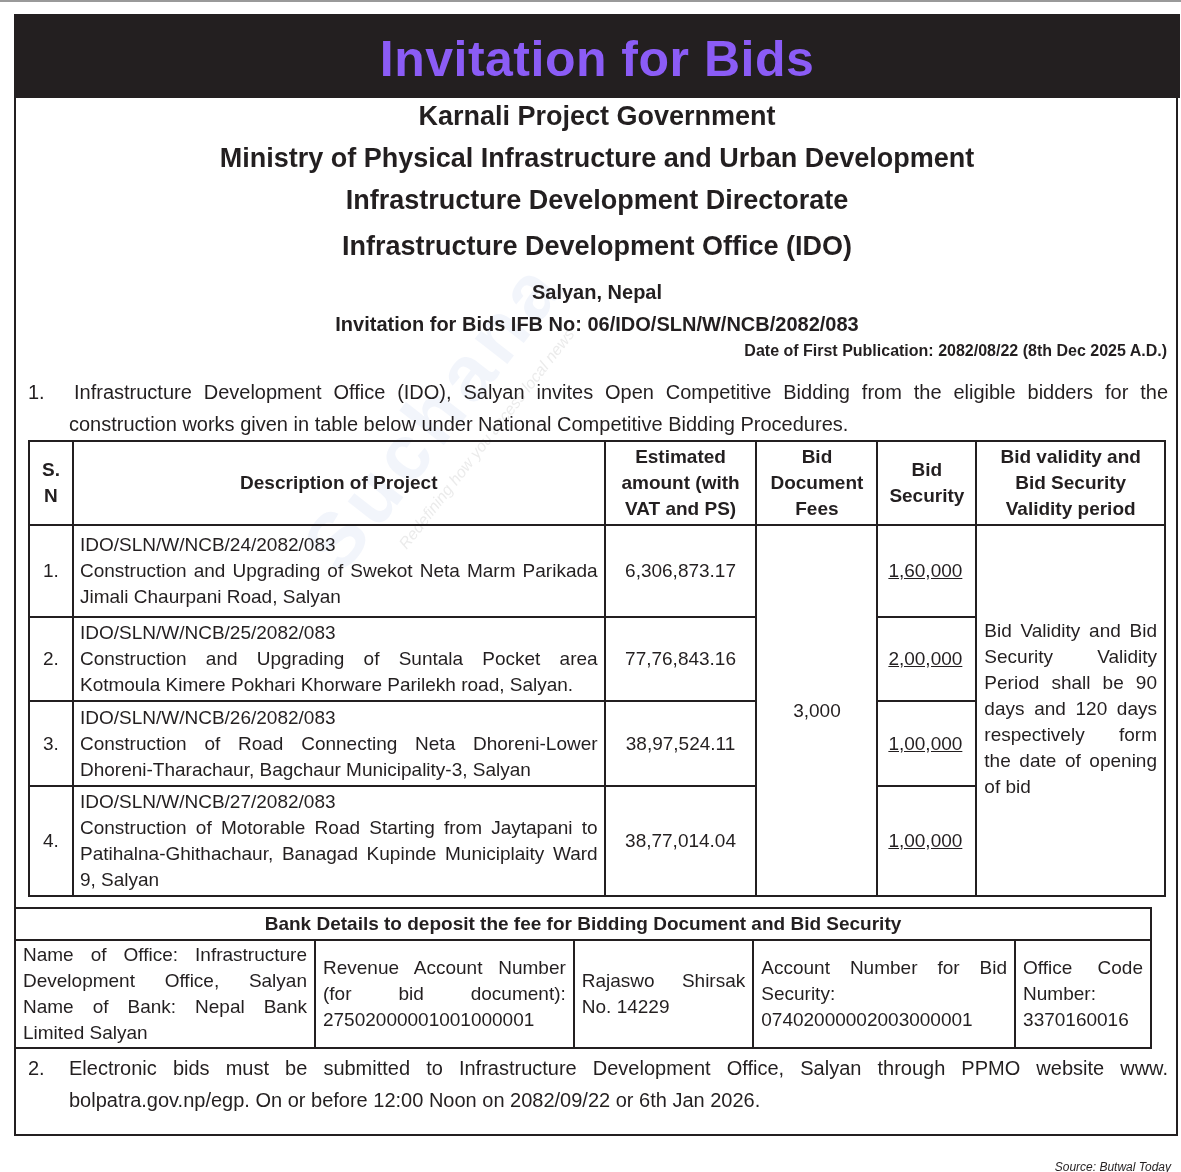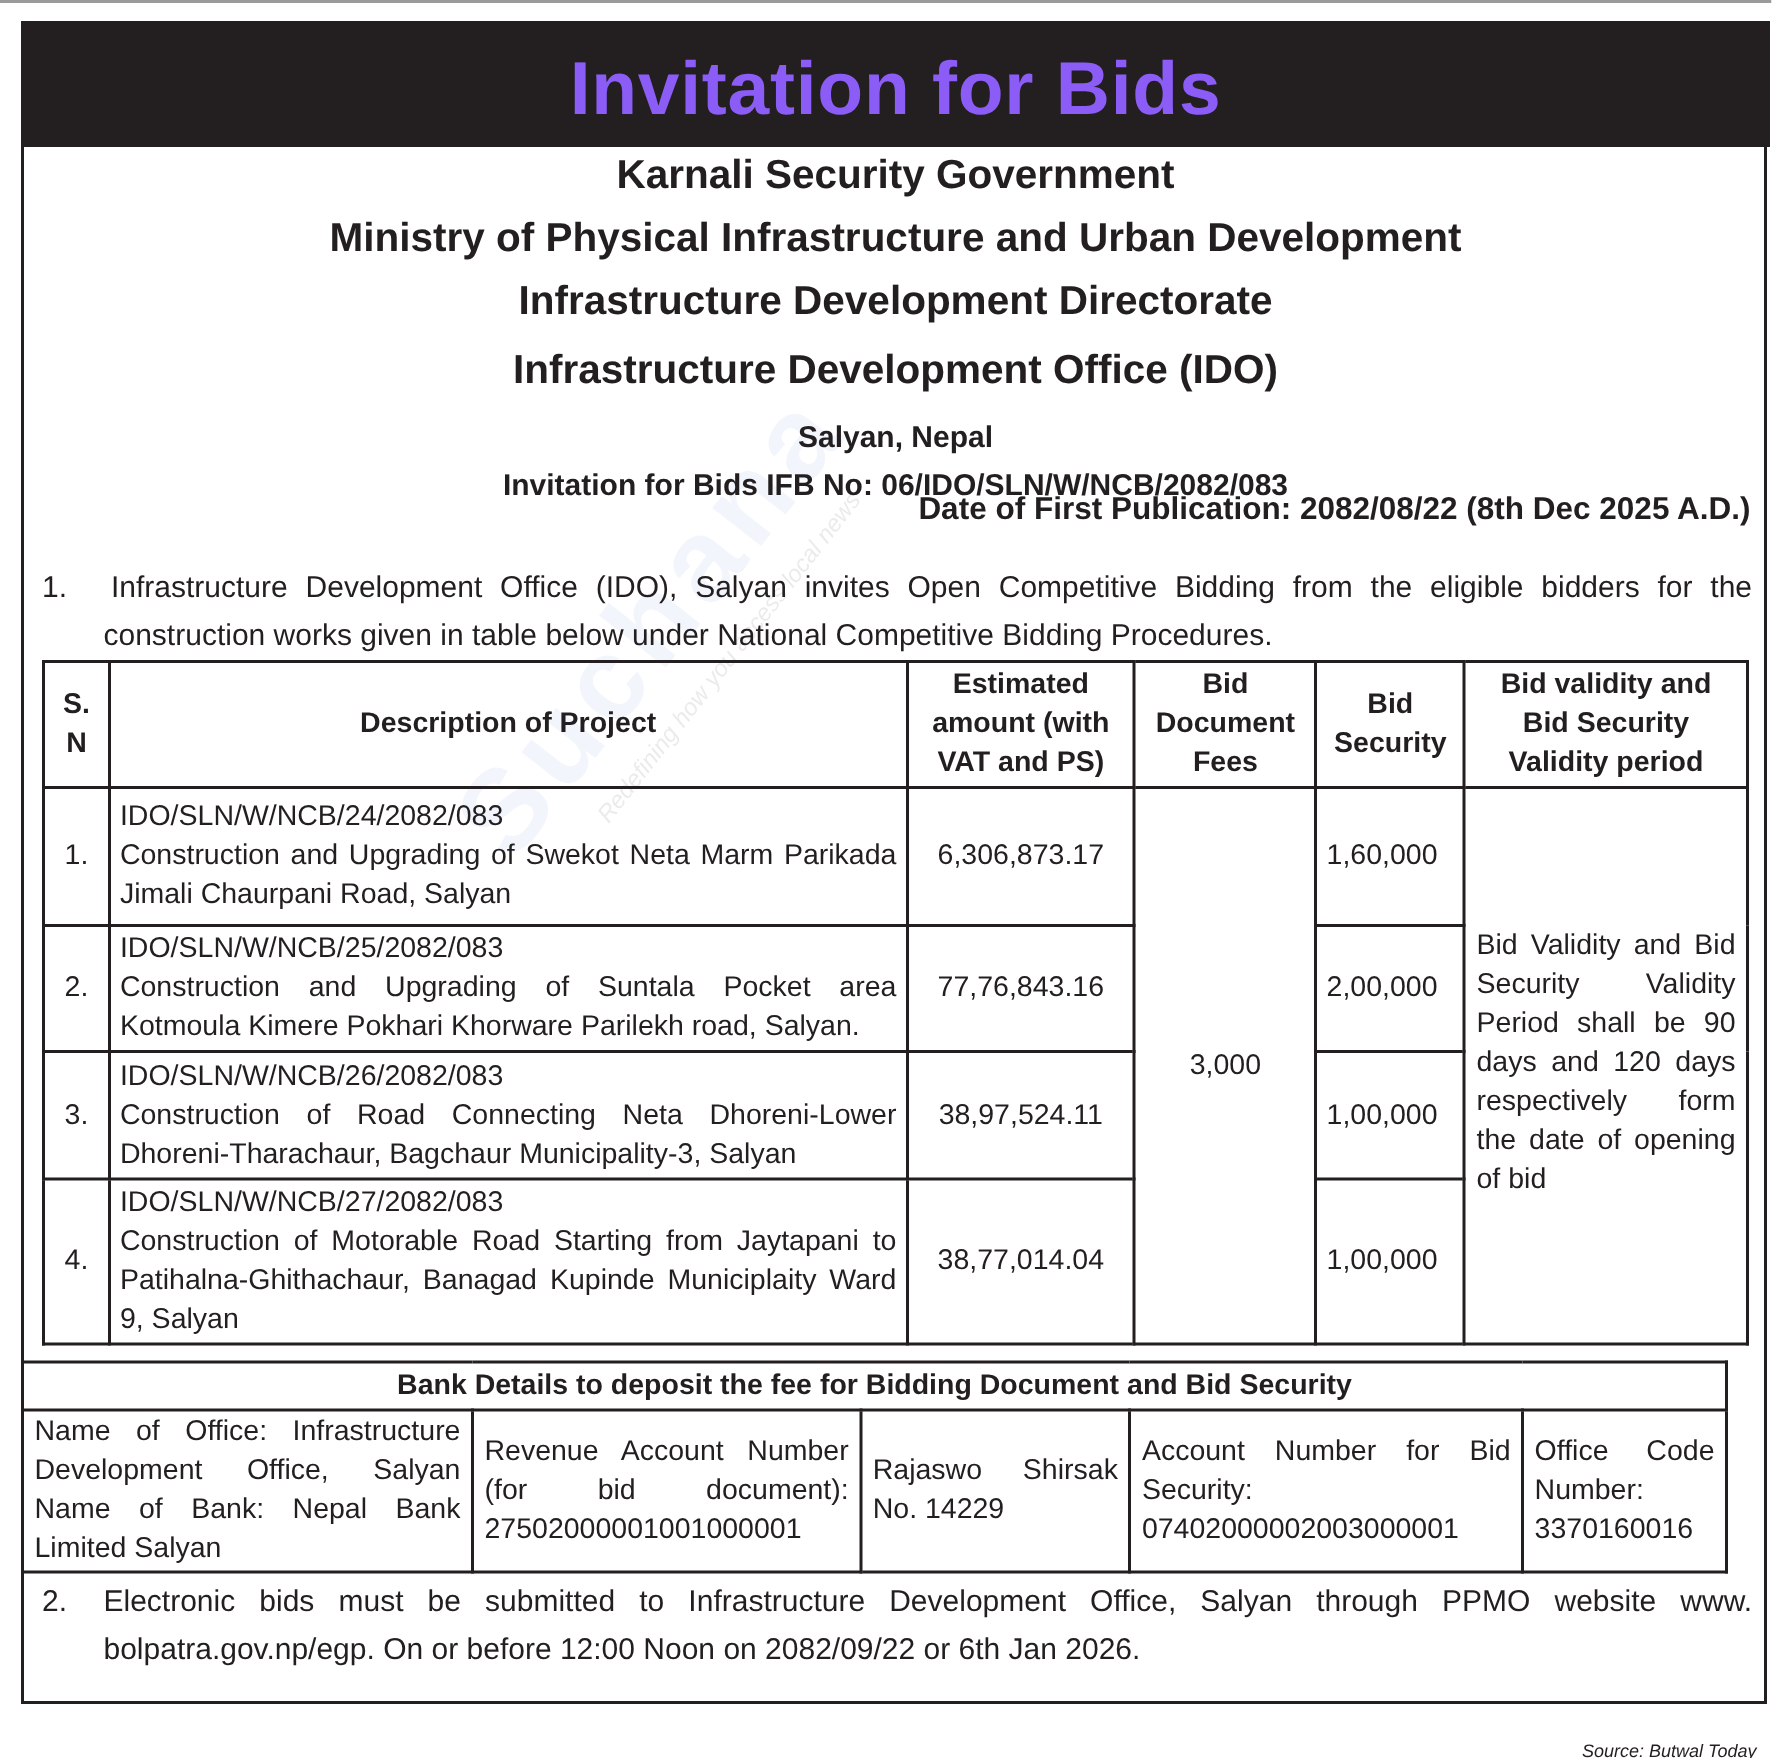--- a/index.html
+++ b/index.html
@@ -17,37 +17,37 @@
     background: #231f20; color: #8b5cf6; text-align: center;
     font-weight: bold; font-size: 50px; line-height: 90px; letter-spacing: 0.5px;
   }
   .center-line { position: absolute; left: 14px; width: 1166px; text-align: center; font-weight: bold; }
   .l1 { top: 101px; font-size: 27px; }
   .l2 { top: 143px; font-size: 27px; }
   .l3 { top: 185px; font-size: 27px; }
   .l4 { top: 231px; font-size: 27px; }
   .l5 { top: 281px; font-size: 20px; }
   .l6 { top: 313px; font-size: 20px; }
-  .l7 { position: absolute; right: 14px; top: 328px; font-size: 21px; font-weight: bold; }
+  .l7 { position: absolute; right: 14px; top: 342px; font-size: 16px; font-weight: bold; }
 
   .para { position: absolute; left: 28px; width: 1140px; font-size: 20px; line-height: 32px; }
   .para .num { position: absolute; left: 0; top: 0; }
   .para .text { margin-left: 41px; text-align: justify; }
   .p1 { top: 376px; }
   .p1 .text { text-indent: 5px; }
   .p2 { top: 1052px; }
 
   table { border-collapse: collapse; position: absolute; font-size: 19px; }
   td, th { border: 2px solid #231f20; padding: 0 6px; vertical-align: middle; }
   .works { left: 28px; top: 440px; width: 1138px; }
   .works th { font-weight: bold; text-align: center; line-height: 26px; height: 82px; }
   .works td.sn { text-align: center; padding: 0 2px; }
   .works td.desc { line-height: 26px; text-align: justify; text-align-last: left; padding: 2px 6px; }
   .works td.amt, .works td.fee { text-align: center; }
-  .works td.sec { text-align: left; padding-right: 9px; }
+  .works td.sec { text-align: center; padding-right: 9px; text-decoration: underline; }
   .works td.validity { line-height: 26px; text-align: justify; padding: 0 7px; vertical-align: middle; border-radius: 11px; }
 
   .bank { left: 14px; top: 907px; width: 1138px; }
   .bank th { font-weight: bold; text-align: center; height: 30px; font-size: 19px; }
   .bank td { line-height: 26px; text-align: justify; text-align-last: left; padding: 0 7px; height: 106px; }
 
   .source { position: absolute; right: 10px; top: 1160px; font-size: 12px; font-style: italic; }
   .wm-text {
     position: absolute; left: 250px; top: 370px; transform: rotate(-52deg);
     font-size: 78px; font-weight: bold; color: rgba(90,130,200,0.08); letter-spacing: 6px;
@@ -63,21 +63,21 @@
 
 <div class="topline"></div>
 
 <div class="wm-text">Suchana</div>
 <div class="wm-sub">Redefining how you access local news</div>
 
 <div class="frame"></div>
 
 <div class="banner">Invitation for Bids</div>
 
-<div class="center-line l1">Karnali Security Government</div>
+<div class="center-line l1">Karnali Project Government</div>
 <div class="center-line l2">Ministry of Physical Infrastructure and Urban Development</div>
 <div class="center-line l3">Infrastructure Development Directorate</div>
 <div class="center-line l4">Infrastructure Development Office (IDO)</div>
 <div class="center-line l5">Salyan, Nepal</div>
 <div class="center-line l6">Invitation for Bids IFB No: 06/IDO/SLN/W/NCB/2082/083</div>
 <div class="l7">Date of First Publication: 2082/08/22 (8th Dec 2025 A.D.)</div>
 
 <div class="para p1">
   <span class="num">1.</span>
   <div class="text">Infrastructure Development Office (IDO), Salyan invites Open Competitive Bidding from the eligible bidders for the construction works given in table below under National Competitive Bidding Procedures.</div>

